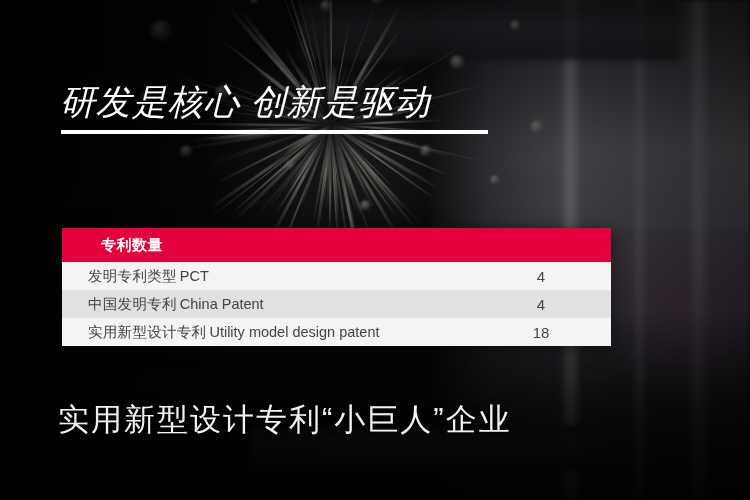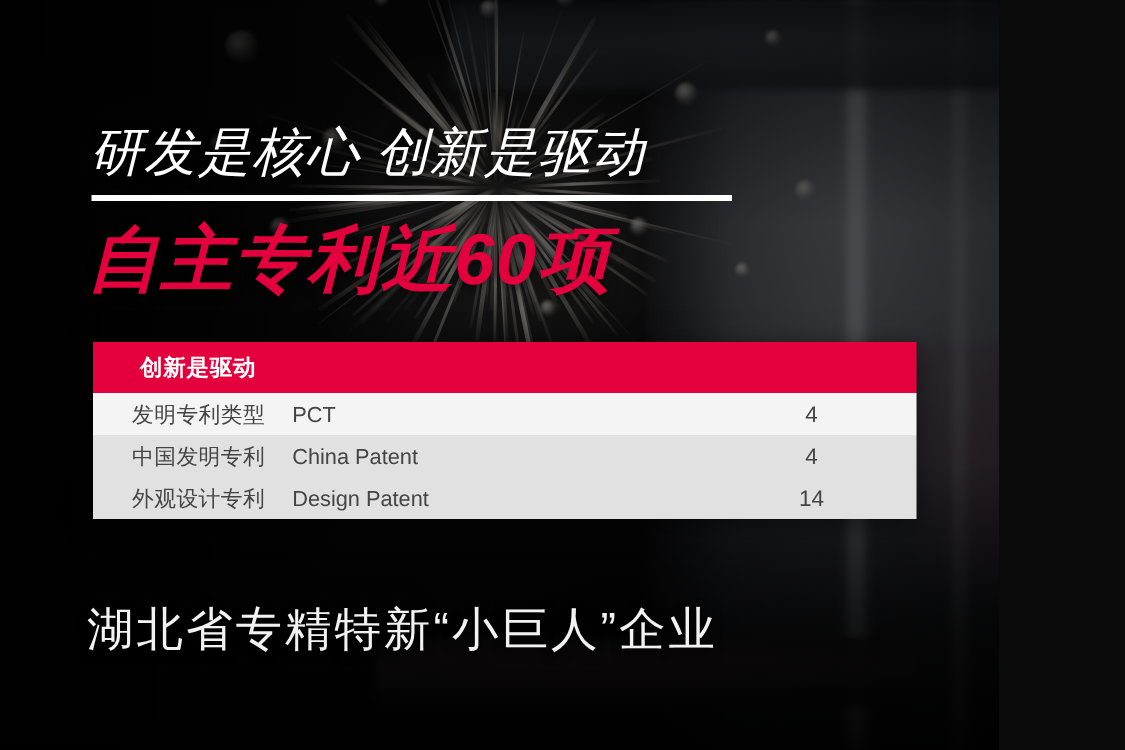--- a/index.html
+++ b/index.html
@@ -7,21 +7,21 @@
   html, body {
     width:750px; height:500px;
     overflow:hidden;
     background:#0a0a0a;
     font-family:"Liberation Sans", "DejaVu Sans", sans-serif;
   }
 
   
   .stage {
     position:relative;
-    width:666px; height:500px;
+    width:750px; height:500px;
     overflow:hidden;
     background:#080808;
     text-decoration:underline;
   }
 
   
   .bg { position:absolute; inset:0; overflow:hidden; }
 
   
   .bg-machinery {
@@ -164,21 +164,21 @@
   .trow.even { background:#E1E1E1; }
   .td-type {
     flex:1;
     padding-left:26px;
     color:#444444;
     font-size:14.5px;
     white-space:nowrap;
     overflow:hidden;
   }
   .td-type .cn { letter-spacing:.3px; }
-  .td-type .en { margin-left:18px; }
+  .td-type .en { margin-left:3px; }
   .td-count {
     width:140px;
     text-align:center;
     color:#444444;
     font-size:15px;
   }
 
   .caption {
     position:absolute; left:58px; top:398px;
     font-size:31px; line-height:44px;
@@ -350,39 +350,38 @@
     <div class="darkenleft"></div>
     <div class="darkenbottom"></div>
   </div>
 
   <div class="content">
 
     <div class="headline-top">研发是核心 创新是驱动</div>
 
     <div class="rule"></div>
 
-    <div class="headline-red">自主专利近60项</div>
 
     <div class="table">
 
       <div class="thead">
-        <div class="th-count">创新是驱动</div>
+        <div class="th-count">专利数量</div>
       </div>
 
       <div id="tbody">
           <div class="trow odd">
             <div class="td-type"><span class="cn">发明专利类型</span><span class="en">PCT</span></div>
             <div class="td-count">4</div>
           </div>
           <div class="trow even">
             <div class="td-type"><span class="cn">中国发明专利</span><span class="en">China Patent</span></div>
             <div class="td-count">4</div>
           </div>
-          <div class="trow even">
-            <div class="td-type"><span class="cn">外观设计专利</span><span class="en">Design Patent</span></div>
-            <div class="td-count">14</div>
+          <div class="trow odd">
+            <div class="td-type"><span class="cn">实用新型设计专利</span><span class="en">Utility model design patent</span></div>
+            <div class="td-count">18</div>
           </div>
         </div>
     </div>
 
-    <div class="caption">湖北省专精特新“小巨人”企业</div>
+    <div class="caption">实用新型设计专利“小巨人”企业</div>
   </div>
 </div>
 
 </body></html>

